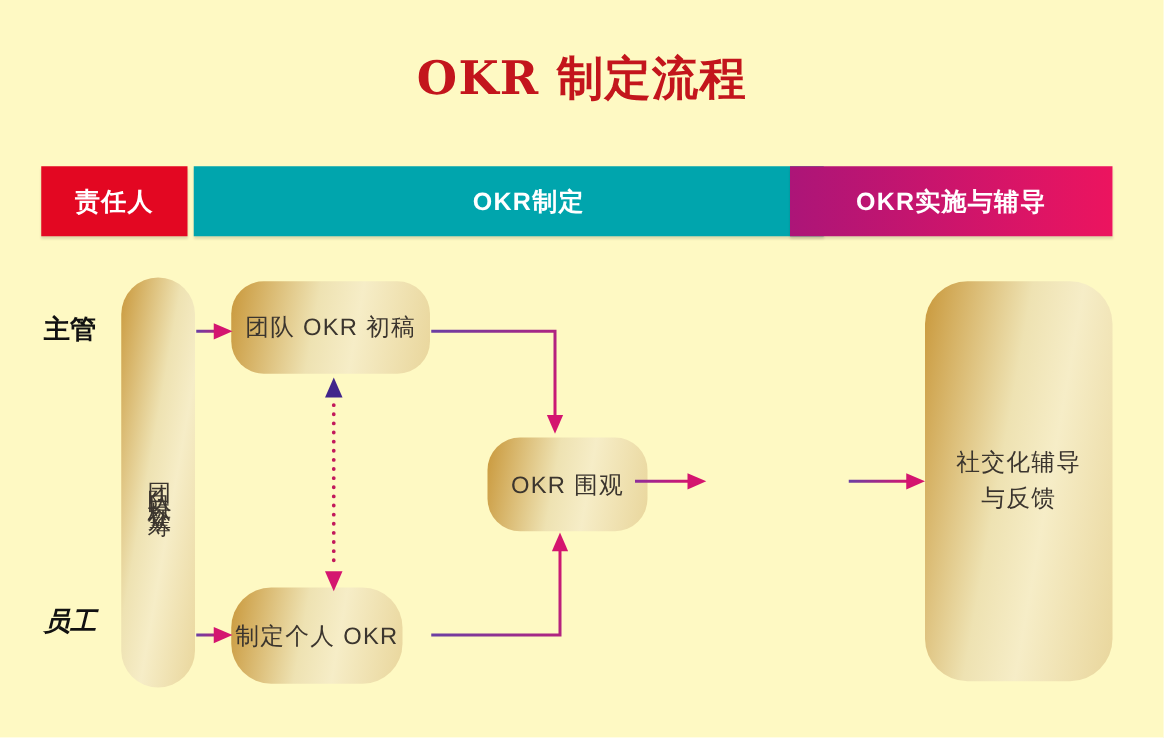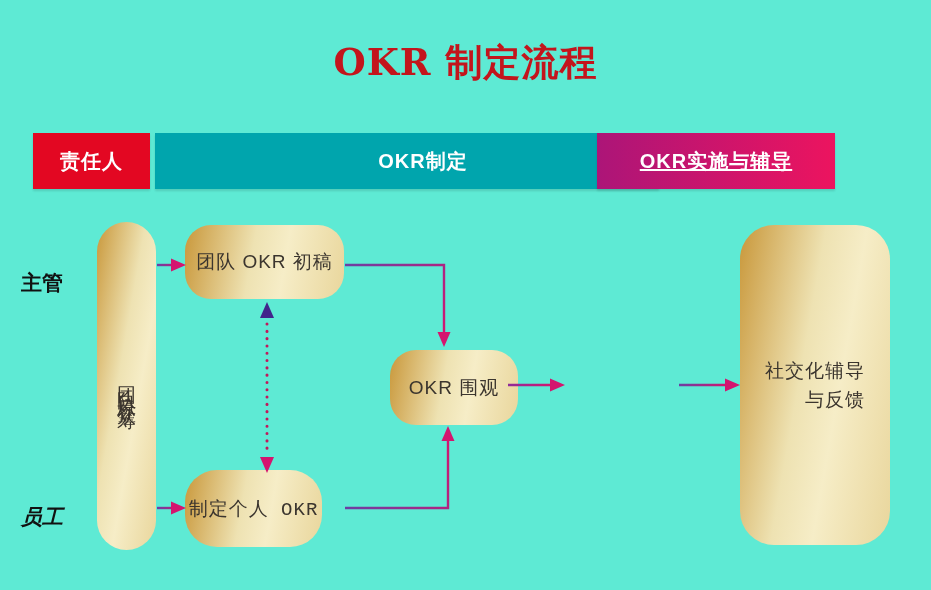--- a/index.html
+++ b/index.html
@@ -5,21 +5,21 @@
   html, body {
     margin: 0;
     padding: 0;
     background: #ffffff;
     font-family: "Liberation Sans", "DejaVu Sans", sans-serif;
   }
   .canvas {
     position: relative;
     width: 931px;
     height: 590px;
-    background: #5eead4;
+    background: #fef9c3;
     overflow: hidden;
   }
   .page-title {
     position: absolute;
     left: 0;
     top: 38px;
     width: 931px;
     text-align: center;
     font-family: "DejaVu Serif", "Liberation Serif", serif;
     font-weight: 700;
@@ -37,30 +37,29 @@
     align-items: center;
     justify-content: center;
     color: #ffffff;
     font-size: 20px;
     font-weight: 700;
     letter-spacing: 1px;
     box-shadow: 0 2px 2px rgba(0,0,0,0.12);
   }
   .hdr-red     { left: 33px;  width: 117px; background: #E30722; }
   .hdr-teal    { left: 155px; width: 472px; background: #00A5AD; padding-left: 32px; }
-  .hdr-magenta { left: 597px; width: 238px; background: linear-gradient(to right, #AC1578, #EC145F); text-decoration: underline; }
+  .hdr-magenta { left: 632px; width: 258px; background: linear-gradient(to right, #AC1578, #EC145F); }
 
   
   .row-label {
     position: absolute;
-    left: 21px;
+    left: 35px;
     font-size: 21px;
     font-weight: 700;
     color: #111111;
-    margin-top: 20px;
   }
   .row-label-supervisor { top: 249px; }
   .row-label-employee   { top: 483px; font-style: italic; }
 
   
   .node {
     position: absolute;
     background: linear-gradient(100deg, #C9983B 0%, #EEE2B2 42%, #F6EDC7 62%, #E9D69C 100%);
     display: flex;
     align-items: center;
@@ -72,29 +71,28 @@
   }
   .node-crowdfund {
     left: 97px; top: 222px; width: 59px; height: 328px;
     border-radius: 30px;
     writing-mode: vertical-rl;
     text-orientation: upright;
     letter-spacing: 5px;
     font-size: 19px;
   }
   .node-team-draft { left: 185px; top: 225px; width: 159px; height: 74px; border-radius: 26px; text-align: center; }
-  .node-personal   { left: 185px; top: 470px; width: 137px; height: 77px; border-radius: 32px; font-family: Liberation Mono, monospace; }
+  .node-personal   { left: 185px; top: 470px; width: 137px; height: 77px; border-radius: 32px; }
   .node-review     { left: 390px; top: 350px; width: 128px; height: 75px; border-radius: 26px; }
   .node-refresh    { left: 565px; top: 348px; width: 113px; height: 72px; border-radius: 26px; }
   .node-coaching   {
     left: 740px; top: 225px; width: 150px; height: 320px;
     border-radius: 34px;
     white-space: pre-line;
     line-height: 1.55;
-    text-align: right;
   }
 
   .connectors {
     position: absolute;
     inset: 0;
     pointer-events: none;
   }
 </style>
 </head>
 <body>

